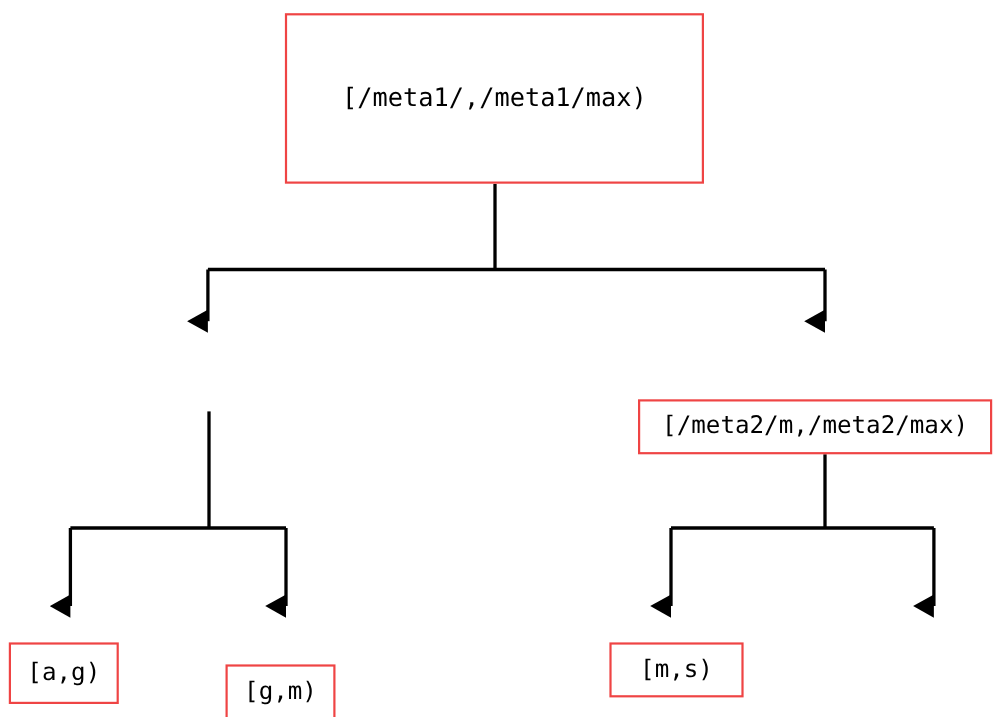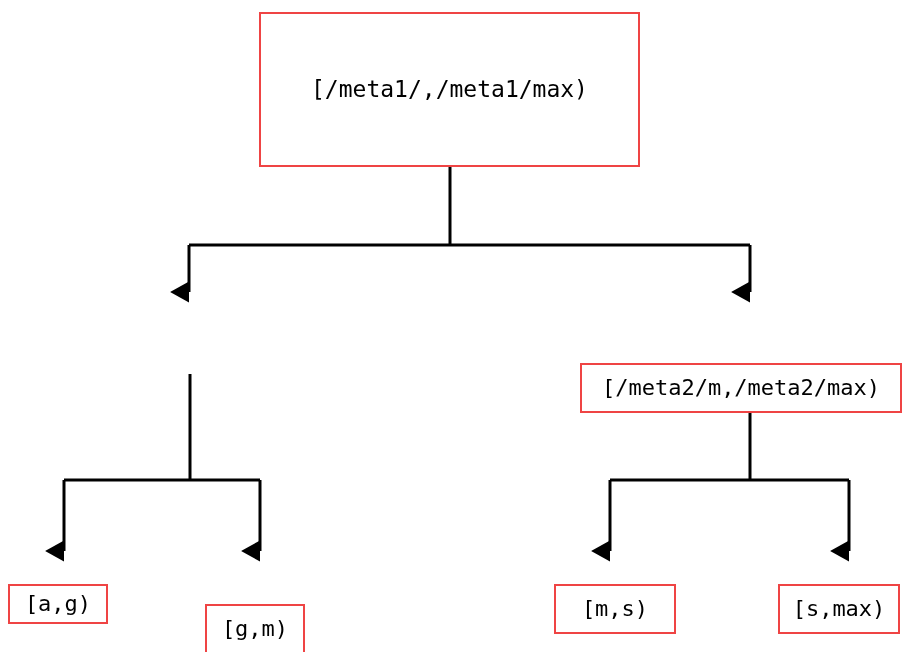--- a/index.html
+++ b/index.html
@@ -88,29 +88,26 @@
 
   <div class="node-box level-root" id="node-root" style="left: 259px; top: 12px; width: 381px; height: 155px;">
     <span class="node-label">[/meta1/,/meta1/max)</span>
   </div>
 
 
   <div class="node-box level-mid" id="node-mid_right" style="left: 580px; top: 324px; width: 322px; height: 50px; margin-top: 39px;">
     <span class="node-label">[/meta2/m,/meta2/max)</span>
   </div>
 
-  <div class="node-box level-leaf" id="node-leaf_1" style="left: 8px; top: 584px; width: 100px; height: 40px;">
+  <div class="node-box level-leaf" id="node-leaf_1" style="left: 8px; top: 584px; width: 100px; height: 56px;">
     <span class="node-label">[a,g)</span>
   </div>
 
   <div class="node-box level-leaf" id="node-leaf_2" style="left: 205px; top: 604px; width: 100px; height: 50px;">
     <span class="node-label">[g,m)</span>
   </div>
 
   <div class="node-box level-leaf" id="node-leaf_3" style="left: 554px; top: 584px; width: 122px; height: 50px;">
     <span class="node-label">[m,s)</span>
   </div>
 
-  <div class="node-box level-leaf" id="node-leaf_4" style="left: 778px; top: 584px; width: 122px; height: 50px;">
-    <span class="node-label">[s,max)</span>
-  </div>
 
 </div>
 
 </body></html>

